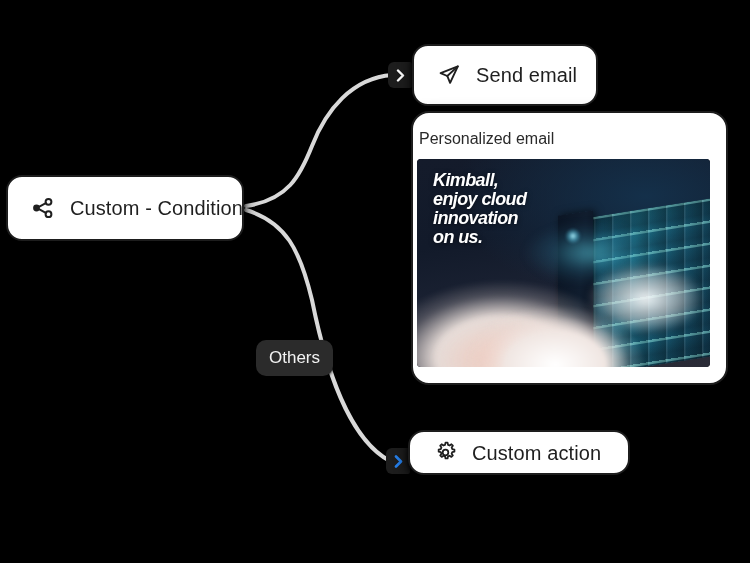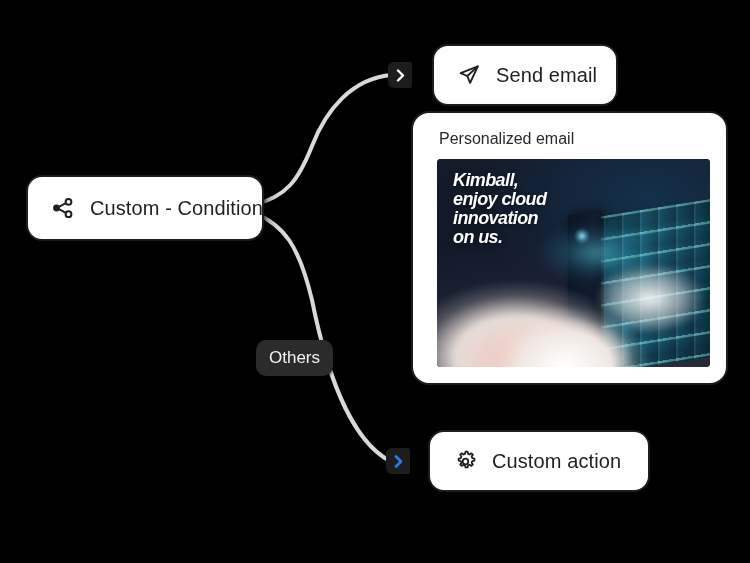--- a/index.html
+++ b/index.html
@@ -34,21 +34,20 @@
   .node {
     position: absolute;
     box-sizing: border-box;
     background: #ffffff;
     border: 2px solid #1d1d1d;
     border-radius: 16px;
     box-shadow: 0 6px 14px rgba(0,0,0,0.85), 0 2px 4px rgba(0,0,0,0.9);
     display: flex;
     align-items: center;
     color: #1f1f1f;
-    margin-left: 20px;
   }
 
   .node-inner {
     display: flex;
     align-items: center;
     gap: 14px;
     padding: 0 22px;
     width: 100%;
   }
 
@@ -83,36 +82,36 @@
     left: 412px;
     top: 44px;
     width: 186px;
     height: 62px;
   }
 
   #node-custom-action {
     left: 408px;
     top: 430px;
     width: 222px;
-    height: 62px;
+    height: 45px;
   }
 
   
   #node-email-card {
     position: absolute;
     left: 411px;
     top: 111px;
     width: 317px;
     height: 274px;
     box-sizing: border-box;
     background: #ffffff;
     border: 2px solid #1d1d1d;
     border-radius: 18px;
     box-shadow: 0 8px 18px rgba(0,0,0,0.85), 0 2px 5px rgba(0,0,0,0.9);
-    padding: 14px 16px 16px 24px;
+    padding: 14px 16px 16px 4px;
     display: flex;
     flex-direction: column;
     overflow: hidden;
     justify-content: flex-end;
   }
 
   #email-card-title {
     font-size: 16px;
     line-height: 1.2;
     color: #2a2a2a;

